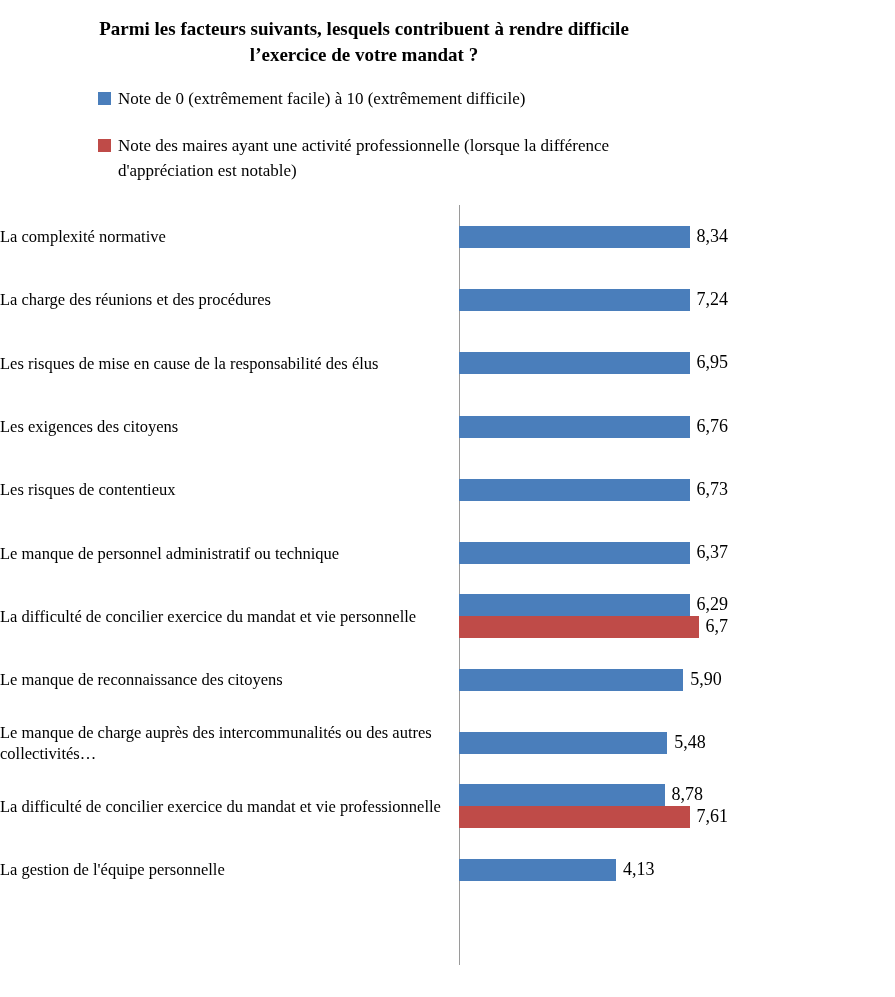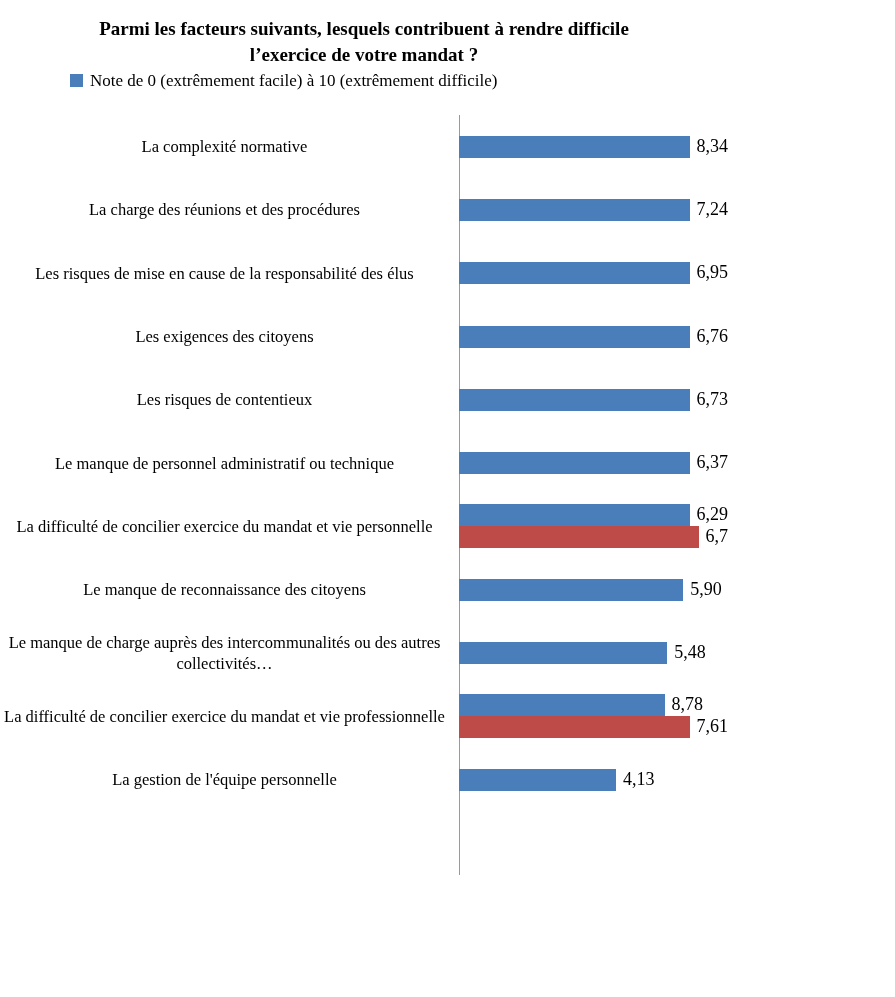--- a/index.html
+++ b/index.html
@@ -23,22 +23,22 @@
   }
   .chart-title {
     text-align: center;
     font-weight: bold;
     font-size: 19px;
     line-height: 26px;
     padding: 16px 60px 0 60px;
     box-sizing: border-box;
   }
   .legend {
-    margin-top: 0;
-    padding-left: 70px;
+    margin-top: 18px;
+    padding-left: 98px;
     padding-right: 60px;
     box-sizing: border-box;
   }
   .legend-item {
     display: flex;
     align-items: flex-start;
     font-size: 17px;
     line-height: 25px;
     margin-bottom: 22px;
   }
@@ -68,21 +68,21 @@
     position: relative;
     display: flex;
     align-items: center;
     height: 63.3px;
   }
   .cat-label {
     width: 459px;
     flex: 0 0 459px;
     box-sizing: border-box;
     padding-right: 10px;
-    text-align: center;
+    text-align: left;
     font-size: 16.5px;
     line-height: 21px;
   }
   .bars {
     flex: 1 1 auto;
     position: relative;
     height: 100%;
   }
   .barline {
     display: flex;
@@ -122,20 +122,24 @@
 
 <div class="chart-wrap">
 
   <div class="chart-title">Parmi les facteurs suivants, lesquels contribuent à rendre difficile l’exercice de votre mandat ?</div>
 
   <div class="legend">
     <div class="legend-item">
       <span class="legend-swatch" style="background:#4a7ebb"></span>
       <span class="legend-label">Note de 0 (extrêmement facile) à 10 (extrêmement difficile)</span>
     </div>
+    <div class="legend-item">
+      <span class="legend-swatch" style="background:#bf4b48"></span>
+      <span class="legend-label">Note des maires ayant une activité professionnelle (lorsque la différence d'appréciation est notable)</span>
+    </div>
   </div>
 
   <div class="plot">
     <div class="axis"></div>
     <div class="rows" id="rows">
         <div class="row">
           <div class="cat-label">La complexité normative</div>
           <div class="bars">
             <div class="bars-stack">
               <div class="barline">

